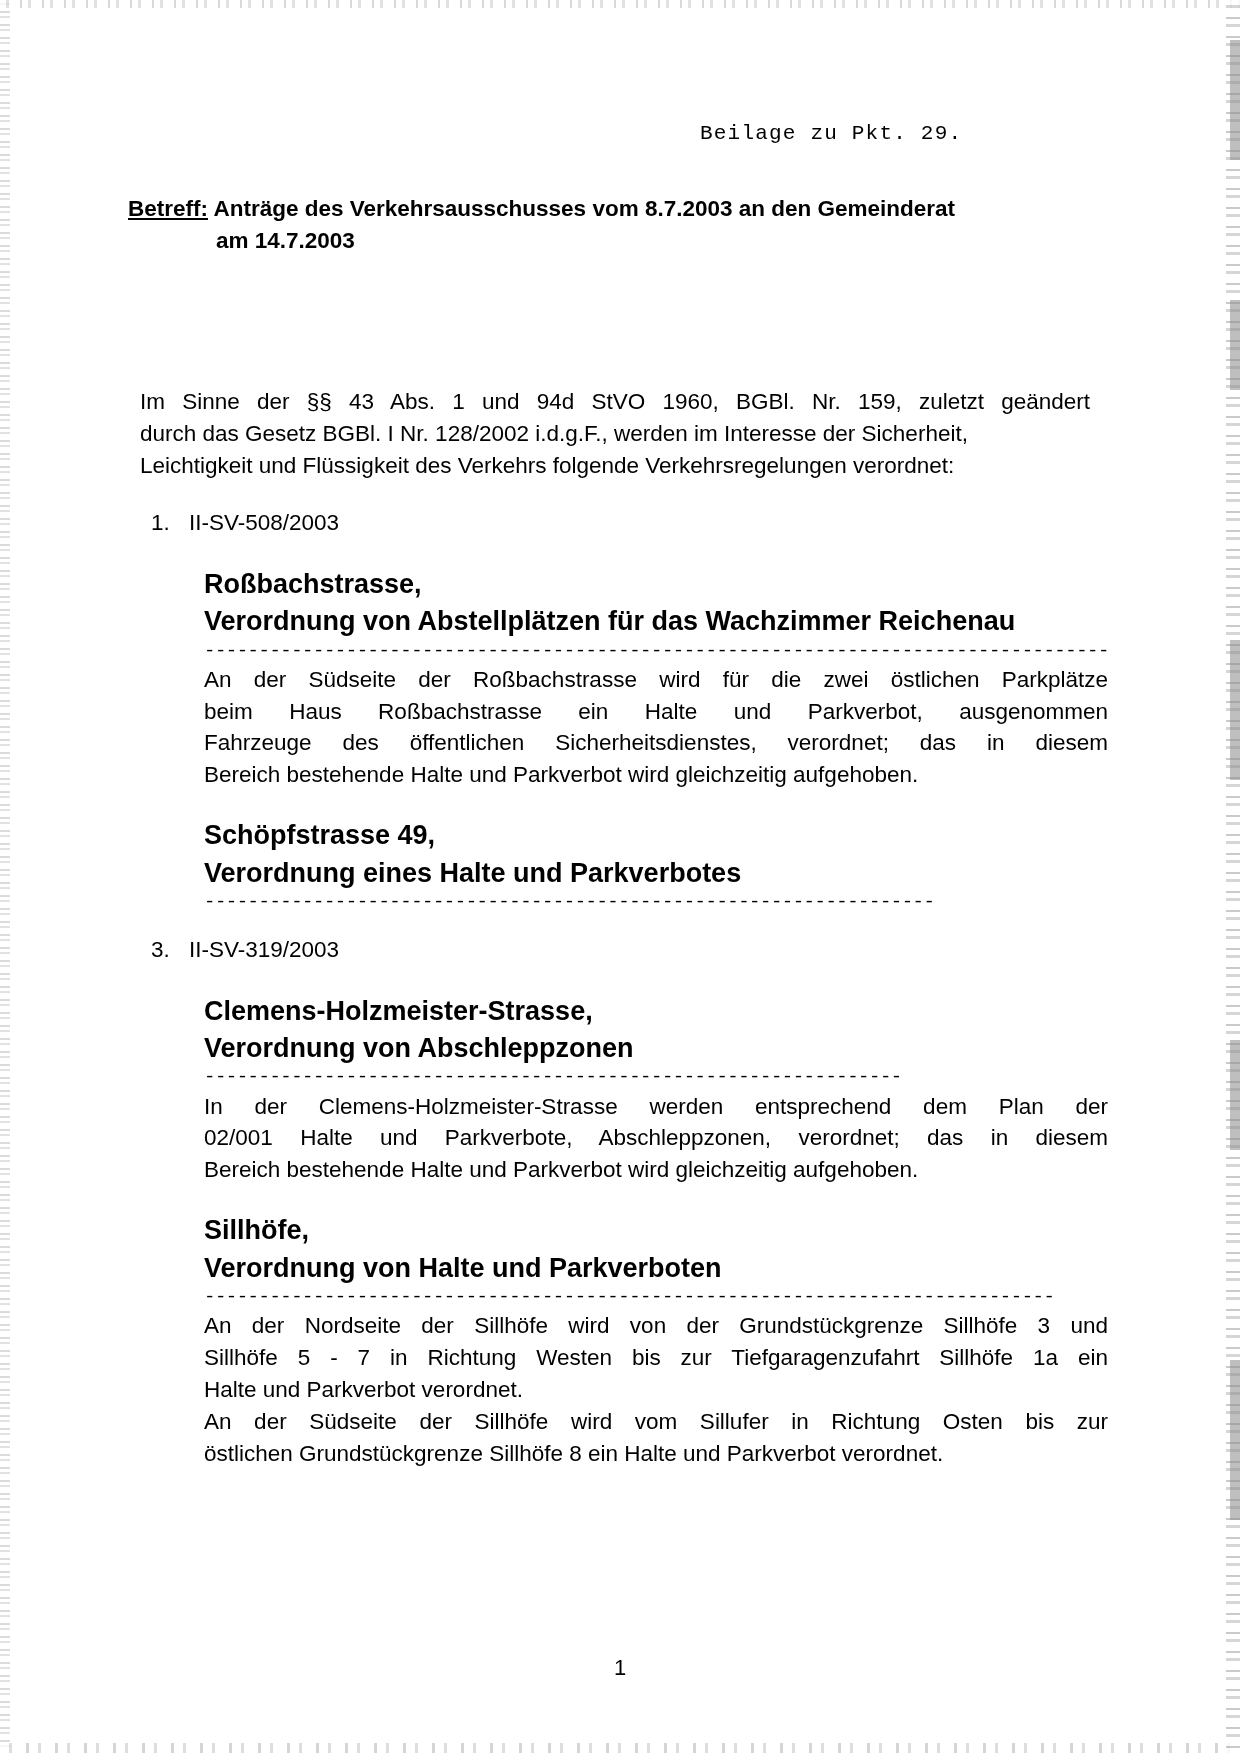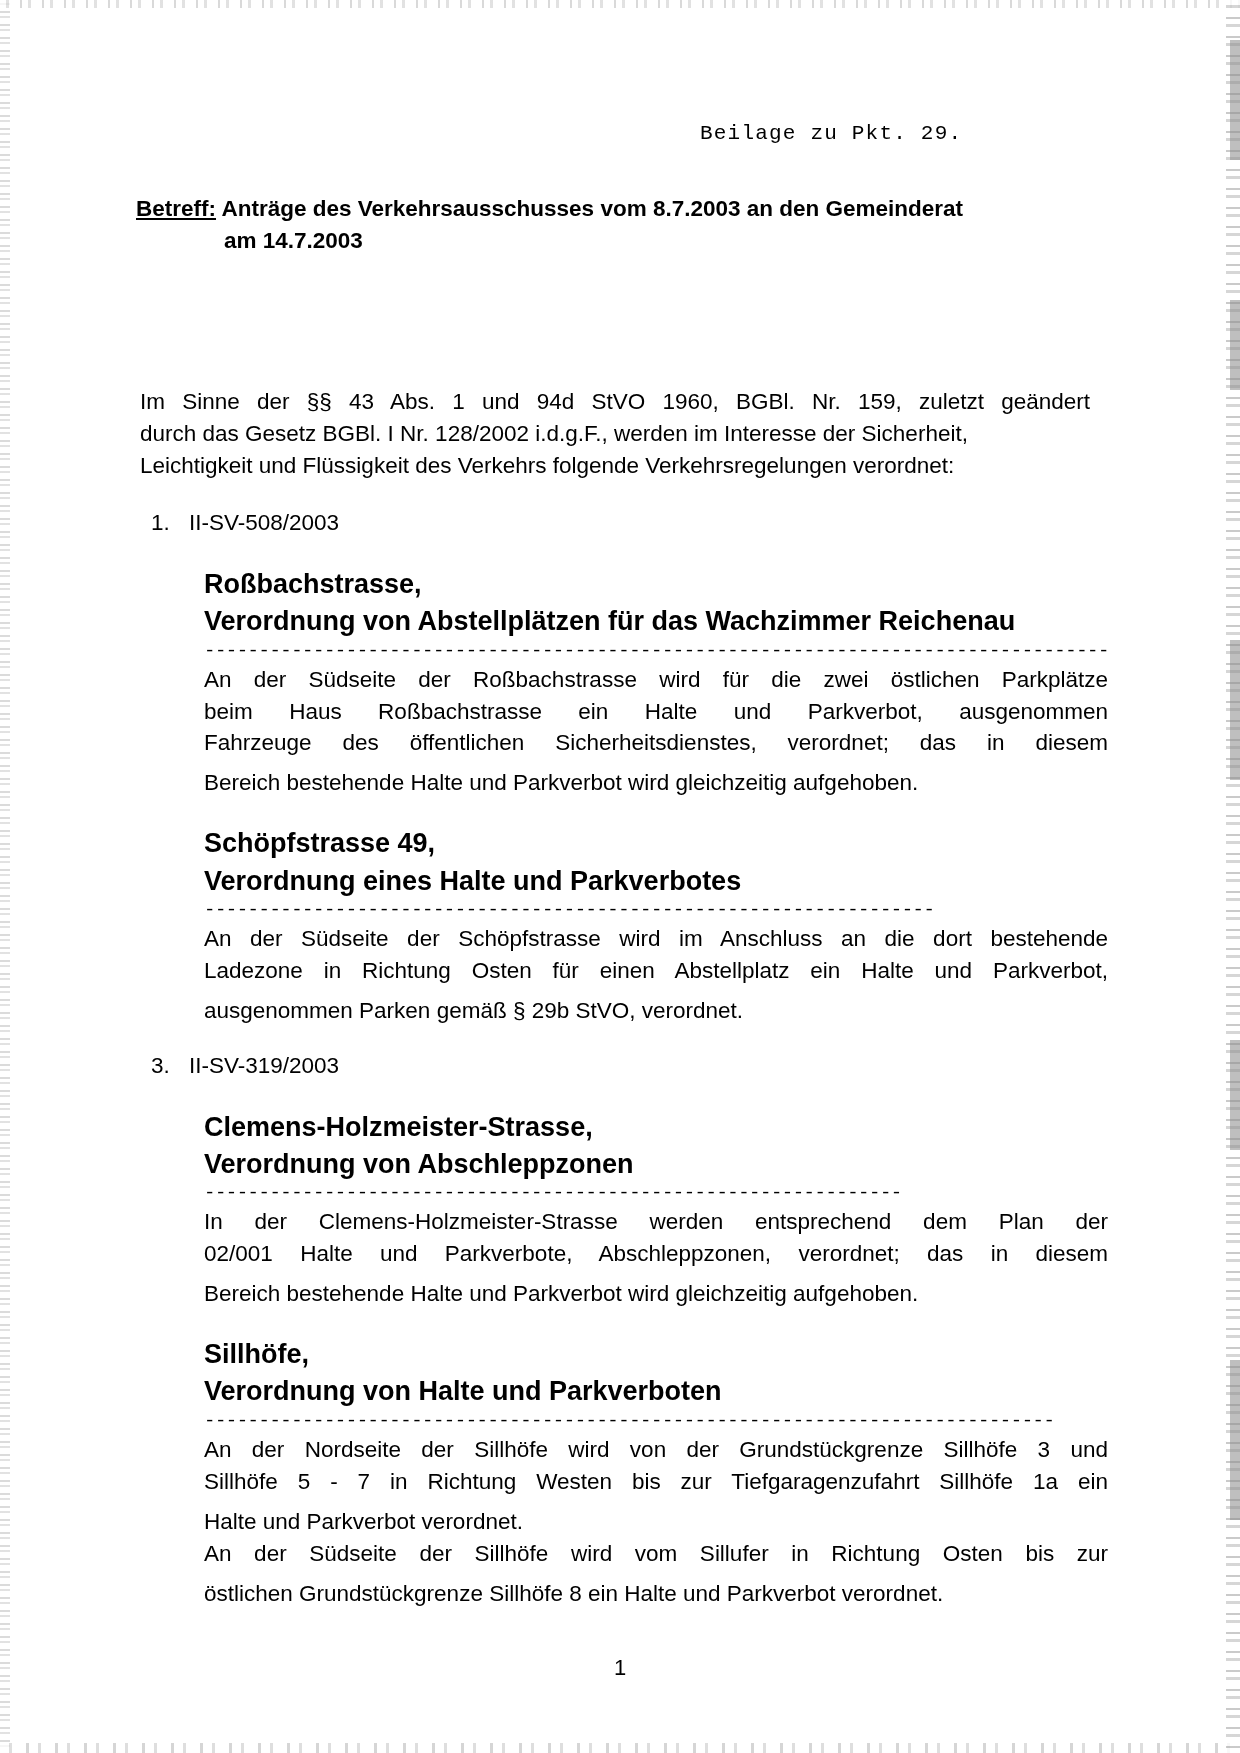--- a/index.html
+++ b/index.html
@@ -72,21 +72,21 @@
     position: absolute;
     left: 700px;
     top: 122px;
     font-family: "Liberation Mono", monospace;
     font-size: 21px;
     letter-spacing: 1.2px;
   }
 
   .subject-block {
     position: absolute;
-    left: 136px;
+    left: 128px;
     top: 193px;
     width: 960px;
     font-size: 22.5px;
     font-weight: bold;
     line-height: 1.42;
   }
   .subject-label {
     text-decoration: underline;
   }
   .subject-line2 {
@@ -152,21 +152,20 @@
     text-align: justify;
   }
   .jline {
     display: block;
     text-align: justify;
     text-align-last: justify;
   }
   .jlast {
     display: block;
     text-align: left;
-    margin-top: 8px;
   }
 
   .page-number {
     position: absolute;
     left: 0;
     top: 1655px;
     width: 1240px;
     text-align: center;
     font-size: 22px;
   }
@@ -203,25 +202,20 @@
             <span class="jline">Fahrzeuge des öffentlichen Sicherheitsdienstes, verordnet; das in diesem</span>
             <span class="jlast">Bereich bestehende Halte und Parkverbot wird gleichzeitig aufgehoben.</span>
           </div>
         </div>
       </div>
       <div class="item">
         <div class="item-body">
           <div class="item-title">Schöpfstrasse 49,
 Verordnung eines Halte und Parkverbotes</div>
           <div class="rule">-------------------------------------------------------------------</div>
-          <div class="item-text">
-            <span class="jline">An der Südseite der Schöpfstrasse wird im Anschluss an die dort bestehende</span>
-            <span class="jline">Ladezone in Richtung Osten für einen Abstellplatz ein Halte und Parkverbot,</span>
-            <span class="jlast">ausgenommen Parken gemäß § 29b StVO, verordnet.</span>
-          </div>
         </div>
       </div>
       <div class="item">
         <div class="item-head"><span class="item-num">3.</span><span>II-SV-319/2003</span></div>
         <div class="item-body">
           <div class="item-title">Clemens-Holzmeister-Strasse,
 Verordnung von Abschleppzonen</div>
           <div class="rule">----------------------------------------------------------------</div>
           <div class="item-text">
             <span class="jline">In der Clemens-Holzmeister-Strasse werden entsprechend dem Plan der</span>

